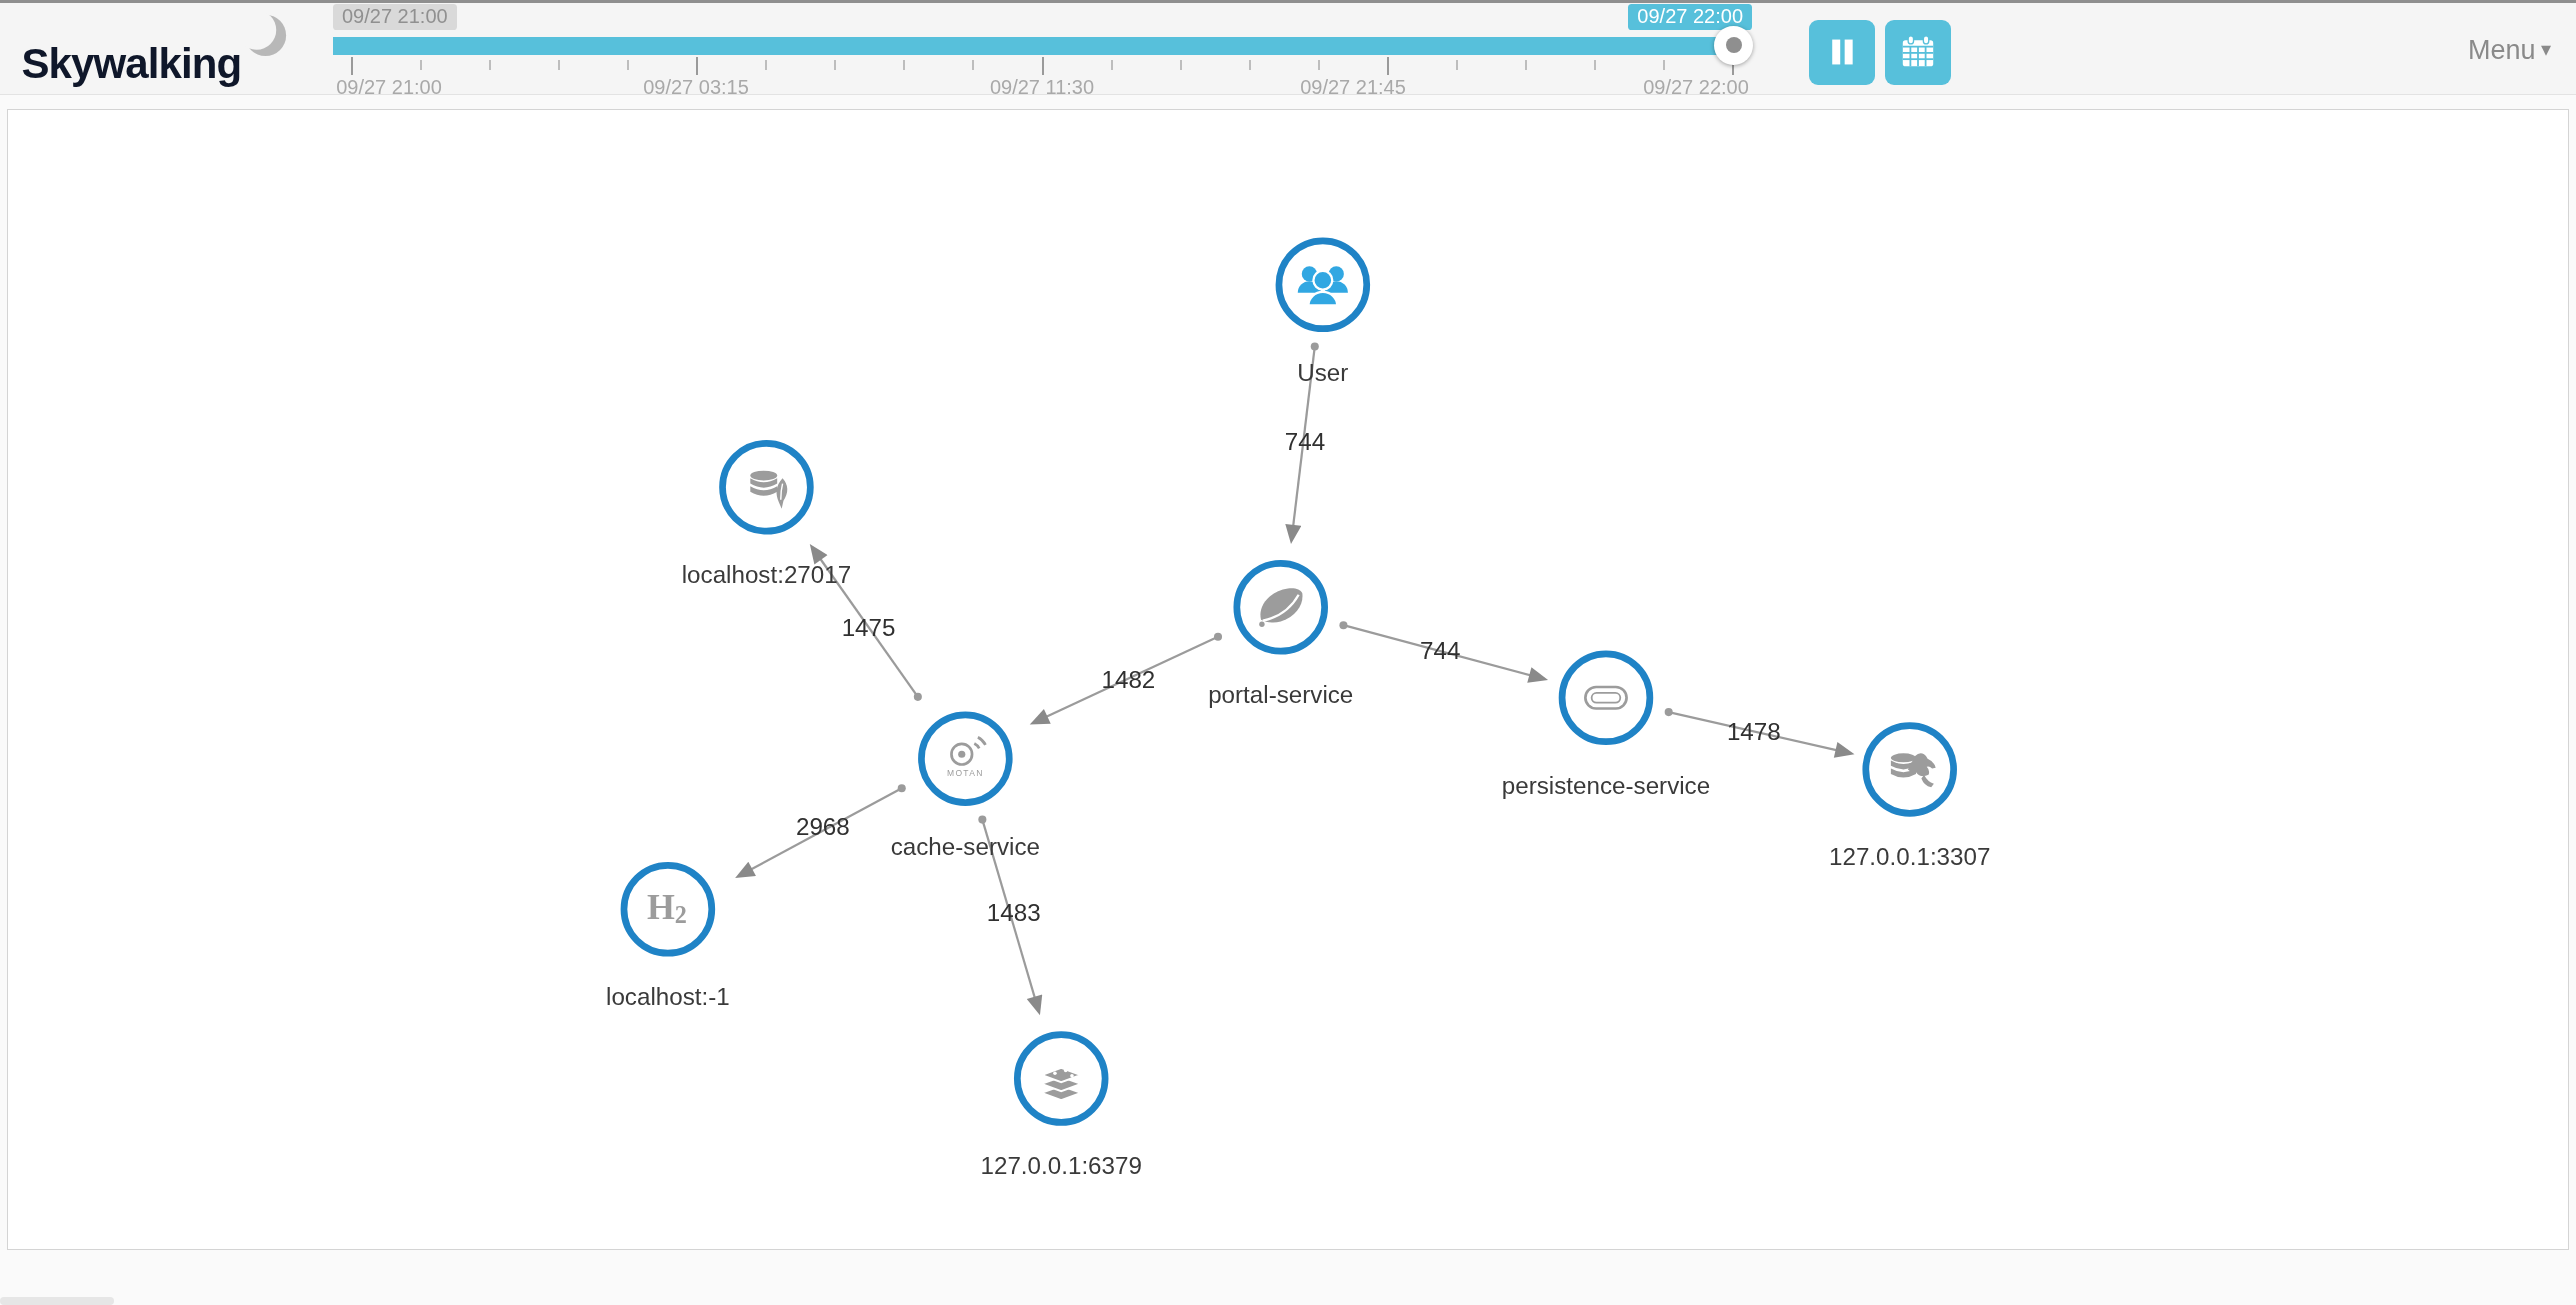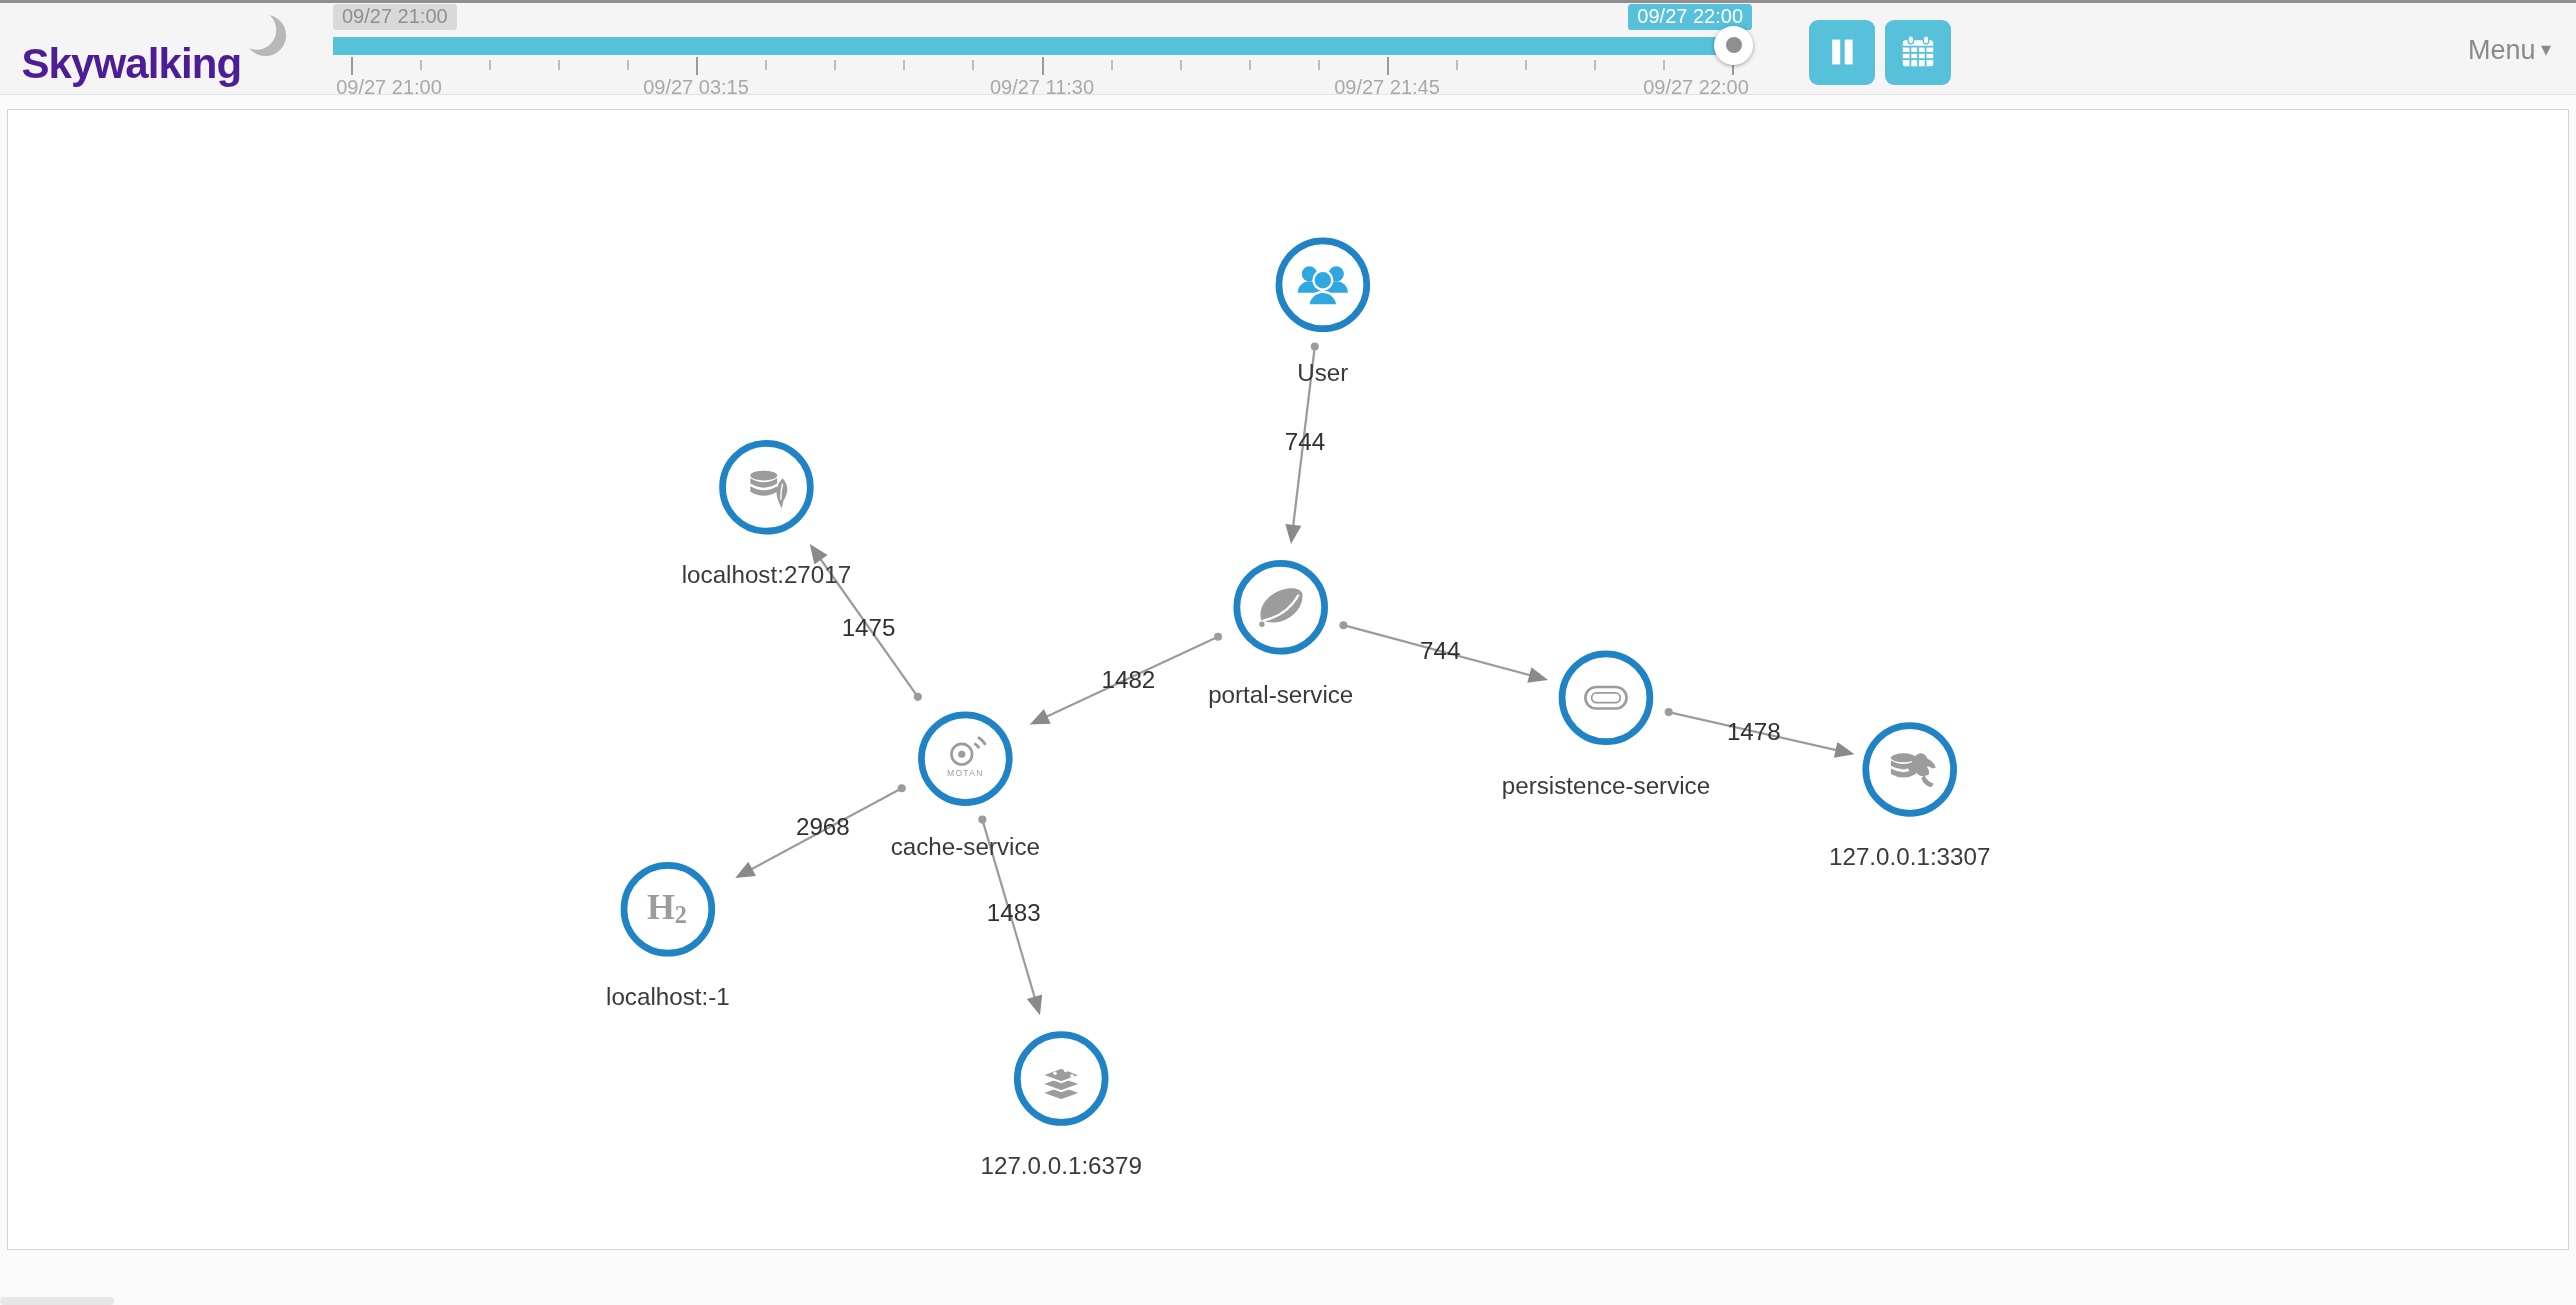--- a/index.html
+++ b/index.html
@@ -4,21 +4,21 @@
 <style>
   html,body{margin:0;padding:0;}
   body{
     width:2576px;height:1305px;position:relative;overflow:hidden;
     background:#fafafa;font-family:"Liberation Sans",sans-serif;
   }
   
   .top-edge{position:absolute;left:0;top:0;width:2576px;height:2.7px;background:#8f8f8f;}
   
   .header{position:absolute;left:0;top:2.7px;width:2576px;height:91px;background:#f5f5f5;border-bottom:1.8px solid #e3e3e3;}
-  .logo{position:absolute;left:21.5px;top:10.8px;font-size:42px;letter-spacing:-0.9px;color:#4c1d95;white-space:nowrap;}
+  .logo{position:absolute;left:21.5px;top:10.8px;font-size:42px;letter-spacing:-0.9px;color:#0f172a;white-space:nowrap;}
   .logo .lg1{font-weight:800;}
   .logo .lg2{font-weight:600;}
   .logo svg{vertical-align:12.5px;margin-left:1.8px;}
   
   .timeline{position:absolute;left:333px;top:0;width:1419px;height:107px;}
   .badge{position:absolute;top:1.8px;height:21.5px;line-height:21.5px;padding:1.8px 9px;border-radius:3.6px;font-size:20px;white-space:nowrap;}
   .badge.start{left:0;background:#d9d9d9;color:#909090;}
   .badge.end{right:0;background:#57c0db;color:#ffffff;}
   .tl-bar{position:absolute;left:0;top:34px;width:1401px;height:18px;background:#57c0db;}
   .tl-handle{position:absolute;left:1381px;top:23px;width:39px;height:39px;border-radius:50%;background:#ffffff;box-shadow:0 0.9px 4.5px rgba(0,0,0,0.35);}
@@ -79,21 +79,21 @@
         <div class="tick" style="left:985px"></div>
         <div class="tick major" style="left:1054px"></div>
         <div class="tick" style="left:1123px"></div>
         <div class="tick" style="left:1192px"></div>
         <div class="tick" style="left:1261px"></div>
         <div class="tick" style="left:1330px"></div>
         <div class="tick major" style="left:1399px"></div>
         <div class="tick-label" style="left:56px">09/27 21:00</div>
         <div class="tick-label" style="left:363px">09/27 03:15</div>
         <div class="tick-label" style="left:709px">09/27 11:30</div>
-        <div class="tick-label" style="left:1054px">09/27 21:45</div>
+        <div class="tick-label" style="left:1020px">09/27 21:45</div>
         <div class="tick-label" style="left:1363px">09/27 22:00</div>
       </div>
     <div class="tl-handle">
         <div class="dot"></div>
       </div>
   </div>
 
   <button class="ctl-btn pause">
     <svg width="32" height="32" viewBox="0 0 36 36">
       <rect x="7" y="4" width="9" height="28" fill="#ffffff"></rect>

